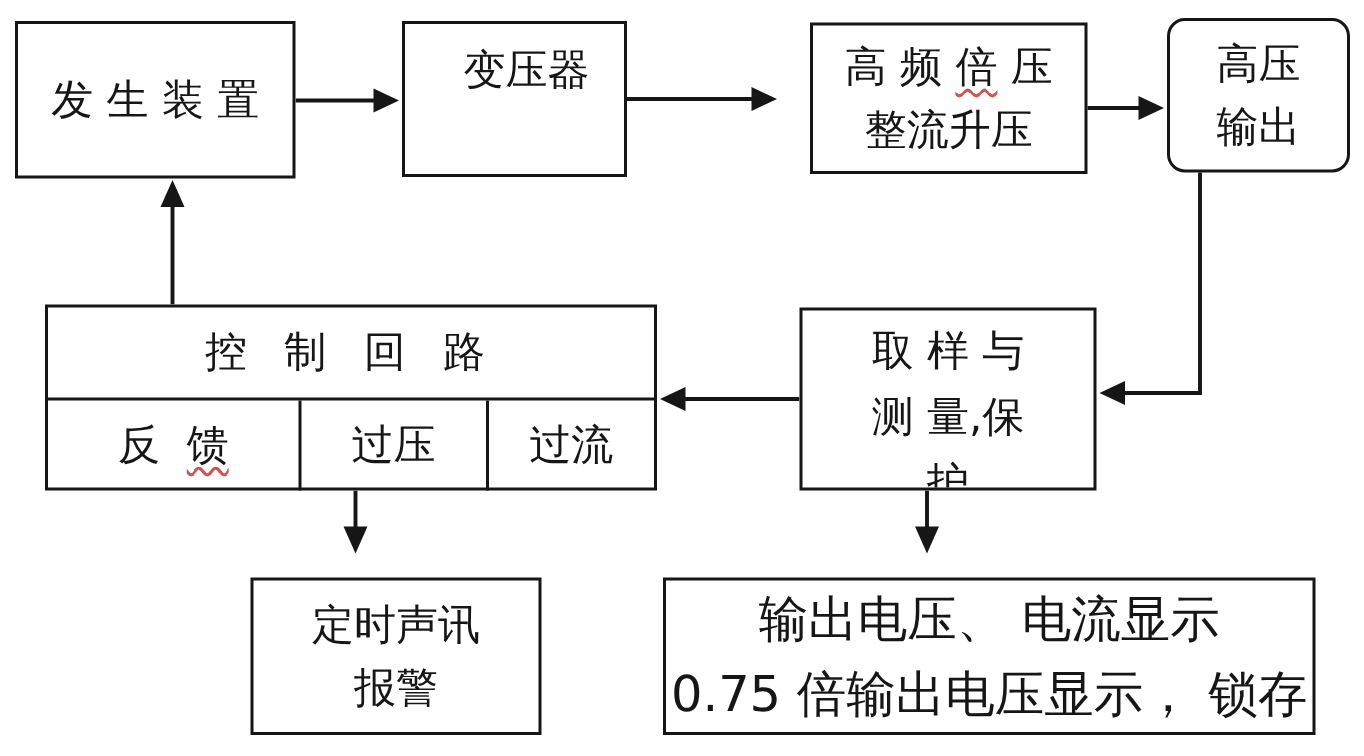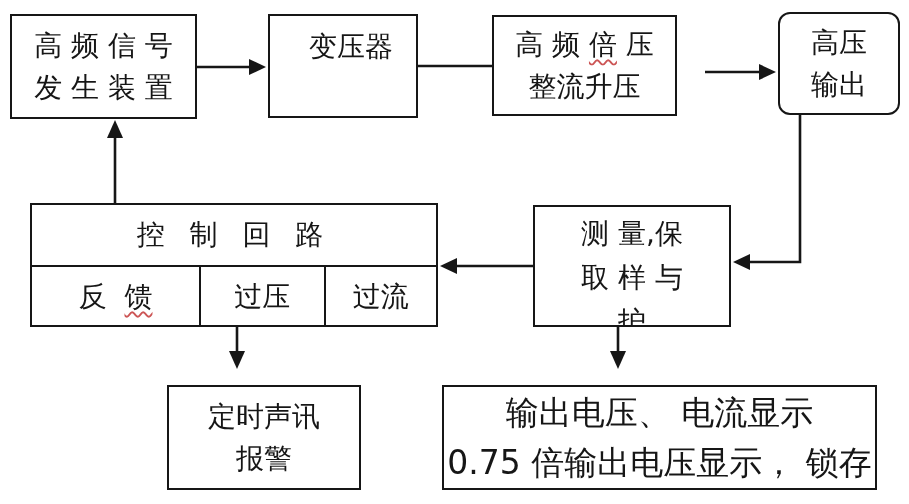--- a/index.html
+++ b/index.html
@@ -30,21 +30,21 @@
   .wavy {
     text-decoration-line: underline;
     text-decoration-style: wavy;
     text-decoration-color: #cc5555;
     text-decoration-thickness: 2px;
     text-underline-offset: 5px;
   }
   
   #box-signal      { left: 10px;  top: 14px;  width: 187px; height: 105px; }
   #box-transformer { left: 268px; top: 14px;  width: 150px; height: 104px; padding-top: 10px; padding-left: 16px; }
-  #box-doubler     { left: 492px; top: 15px;  width: 185px; height: 101px; }
+  #box-doubler     { left: 540px; top: 15px;  width: 185px; height: 101px; }
   #box-hv          { left: 778px; top: 12px;  width: 122px; height: 103px; border-radius: 12px; }
   #box-control     { left: 30px;  top: 203px; width: 408px; height: 124px; padding: 0; display: block; }
   #box-sampling    { left: 533px; top: 205px; width: 198px; height: 122px; overflow: hidden;
                      justify-content: flex-start; padding-top: 5px; line-height: 1.58; }
   #box-alarm       { left: 167px; top: 385px; width: 194px; height: 105px; }
   #box-display     { left: 442px; top: 385px; width: 435px; height: 105px; font-size: 33px; }
 
   .ctl-header {
     box-sizing: border-box;
     height: 62px;
@@ -109,21 +109,20 @@
       </g>
 
       <g>
         <line x1="618" y1="327" x2="618" y2="353"></line>
         <polygon points="618,369 610,351 626,351" stroke="none"></polygon>
       </g>
     </g>
   </svg>
 
   <div class="box" id="box-signal">
-    <div class="ln">高 频 信 号</div>
     <div class="ln">发 生 装 置</div>
   </div>
 
   <div class="box top-align" id="box-transformer">
     <div class="ln">变压器</div>
   </div>
 
   <div class="box" id="box-doubler">
     <div class="ln"><span>高 频 </span><span class="wavy">倍</span><span> 压</span></div>
     <div class="ln">整流升压</div>
@@ -137,22 +136,22 @@
   <div class="box" id="box-control">
     <div class="ctl-header">控 制 回 路</div>
     <div class="ctl-row">
       <div class="ctl-cell c1"><span>反  </span><span class="wavy">馈</span></div>
       <div class="ctl-cell c2">过压</div>
       <div class="ctl-cell c3">过流</div>
     </div>
   </div>
 
   <div class="box" id="box-sampling">
+    <div class="ln">取 样 与</div>
     <div class="ln">测 量,保</div>
-    <div class="ln">取 样 与</div>
     <div class="ln">护</div>
   </div>
 
   <div class="box" id="box-alarm">
     <div class="ln">定时声讯</div>
     <div class="ln">报警</div>
   </div>
 
   <div class="box" id="box-display">
     <div class="ln">输出电压、 电流显示</div>

